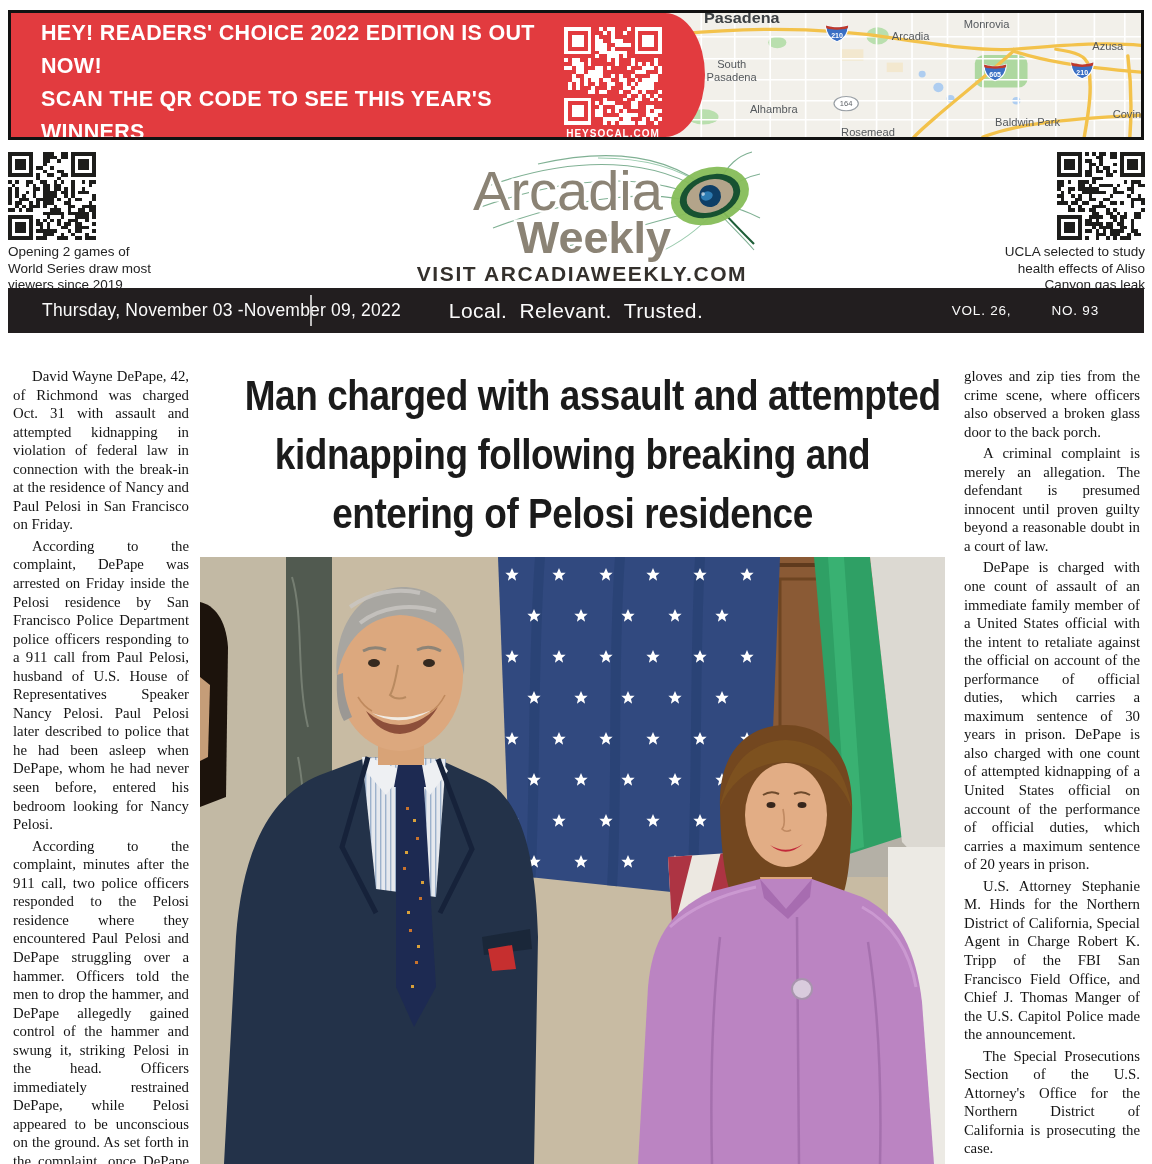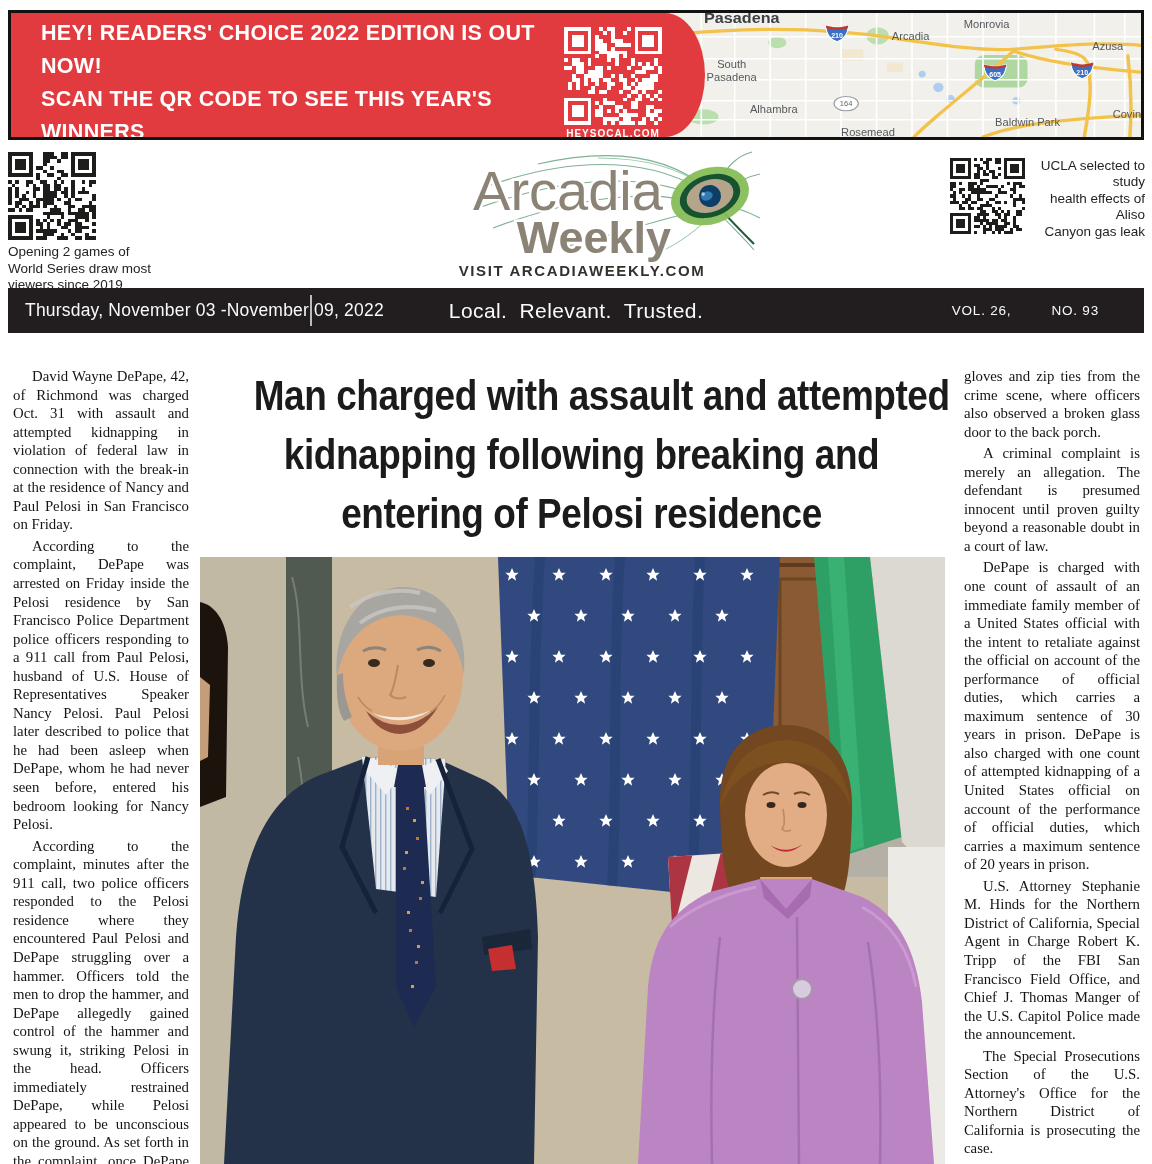--- a/index.html
+++ b/index.html
@@ -16,45 +16,45 @@
   .ad-text{flex:1;font-family:"Liberation Sans",sans-serif;font-weight:700;color:#fff;
       font-size:21.5px;line-height:33px;letter-spacing:.3px;}
   .ad-qr-wrap{width:104px;display:flex;flex-direction:column;align-items:center;}
   .ad-qr{width:98px;height:98px;}
   .ad-qr-cap{margin-top:3px;font-family:"Liberation Sans",sans-serif;font-size:10px;
       letter-spacing:1px;color:#fff;font-weight:700;}
 
   
   .qr-block{position:absolute;top:152px;width:195px;font-family:"Liberation Sans",sans-serif;}
   .qr-block.left{left:8px;}
-  .qr-block.right{right:7px;display:flex;flex-direction:row;align-items:flex-end;text-align:right;}
+  .qr-block.right{right:7px;display:flex;flex-direction:column;align-items:flex-end;text-align:right;}
   .sm-qr{width:88px;height:88px;}
   .qr-cap{margin-top:4px;font-size:13.5px;line-height:16.5px;color:#242424;font-weight:500;}
   .masthead-svg{position:absolute;left:418px;top:146px;width:344px;height:120px;}
   .visit{position:absolute;left:12px;right:0;top:262px;text-align:center;
-      font-family:"Liberation Sans",sans-serif;font-weight:700;font-size:15px;
+      font-family:"Liberation Sans",sans-serif;font-weight:700;font-size:21px;
       letter-spacing:1.6px;color:#34302c;}
 
   
   .bar{position:absolute;left:8px;right:8px;top:288px;height:45px;background:var(--bar_black);
       display:flex;align-items:center;font-family:"Liberation Sans",sans-serif;color:#fafafa;}
-  .bar-date{margin-left:17px;font-size:17.5px;letter-spacing:.2px;font-weight:400;}
+  .bar-date{margin-left:34px;font-size:17.5px;letter-spacing:.2px;font-weight:400;}
   .bar-div{position:absolute;left:302px;top:7px;bottom:7px;width:1.5px;background:#d8d8d8;opacity:.85;}
   .bar-tag{position:absolute;left:50%;top:50%;transform:translate(-50%,-50%);
       font-size:21px;letter-spacing:.4px;word-spacing:6px;font-weight:400;}
   .bar-vol{margin-left:auto;margin-right:45px;display:flex;gap:40px;font-size:13.5px;letter-spacing:.8px;}
 
   
   .colL,.colR{position:absolute;top:364px;width:182px;height:800px;overflow:hidden;}
   .colL{left:10px;}
   .colR{left:961px;}
   .colL p,.colR p{margin:3px;font-size:14.8px;line-height:18.55px;text-align:justify;
       text-indent:19px;hyphens:auto;-webkit-hyphens:auto;}
   p.noindent{text-indent:0;}
-  .headline{position:absolute;left:209px;top:366px;width:745px;color:var(--headline_black);}
+  .headline{position:absolute;left:200px;top:366px;width:745px;color:var(--headline_black);}
   .headline .hl{font-family:"Liberation Sans",sans-serif;font-weight:700;font-size:42px;
       line-height:59px;text-align:center;white-space:nowrap;letter-spacing:-.5px;
       transform:scaleX(.88);transform-origin:50% 50%;}
   .photo{position:absolute;left:200px;top:557px;width:745px;height:607px;overflow:hidden;}
 </style>
 </head>
 <body>
 
 <div id="page">
 

